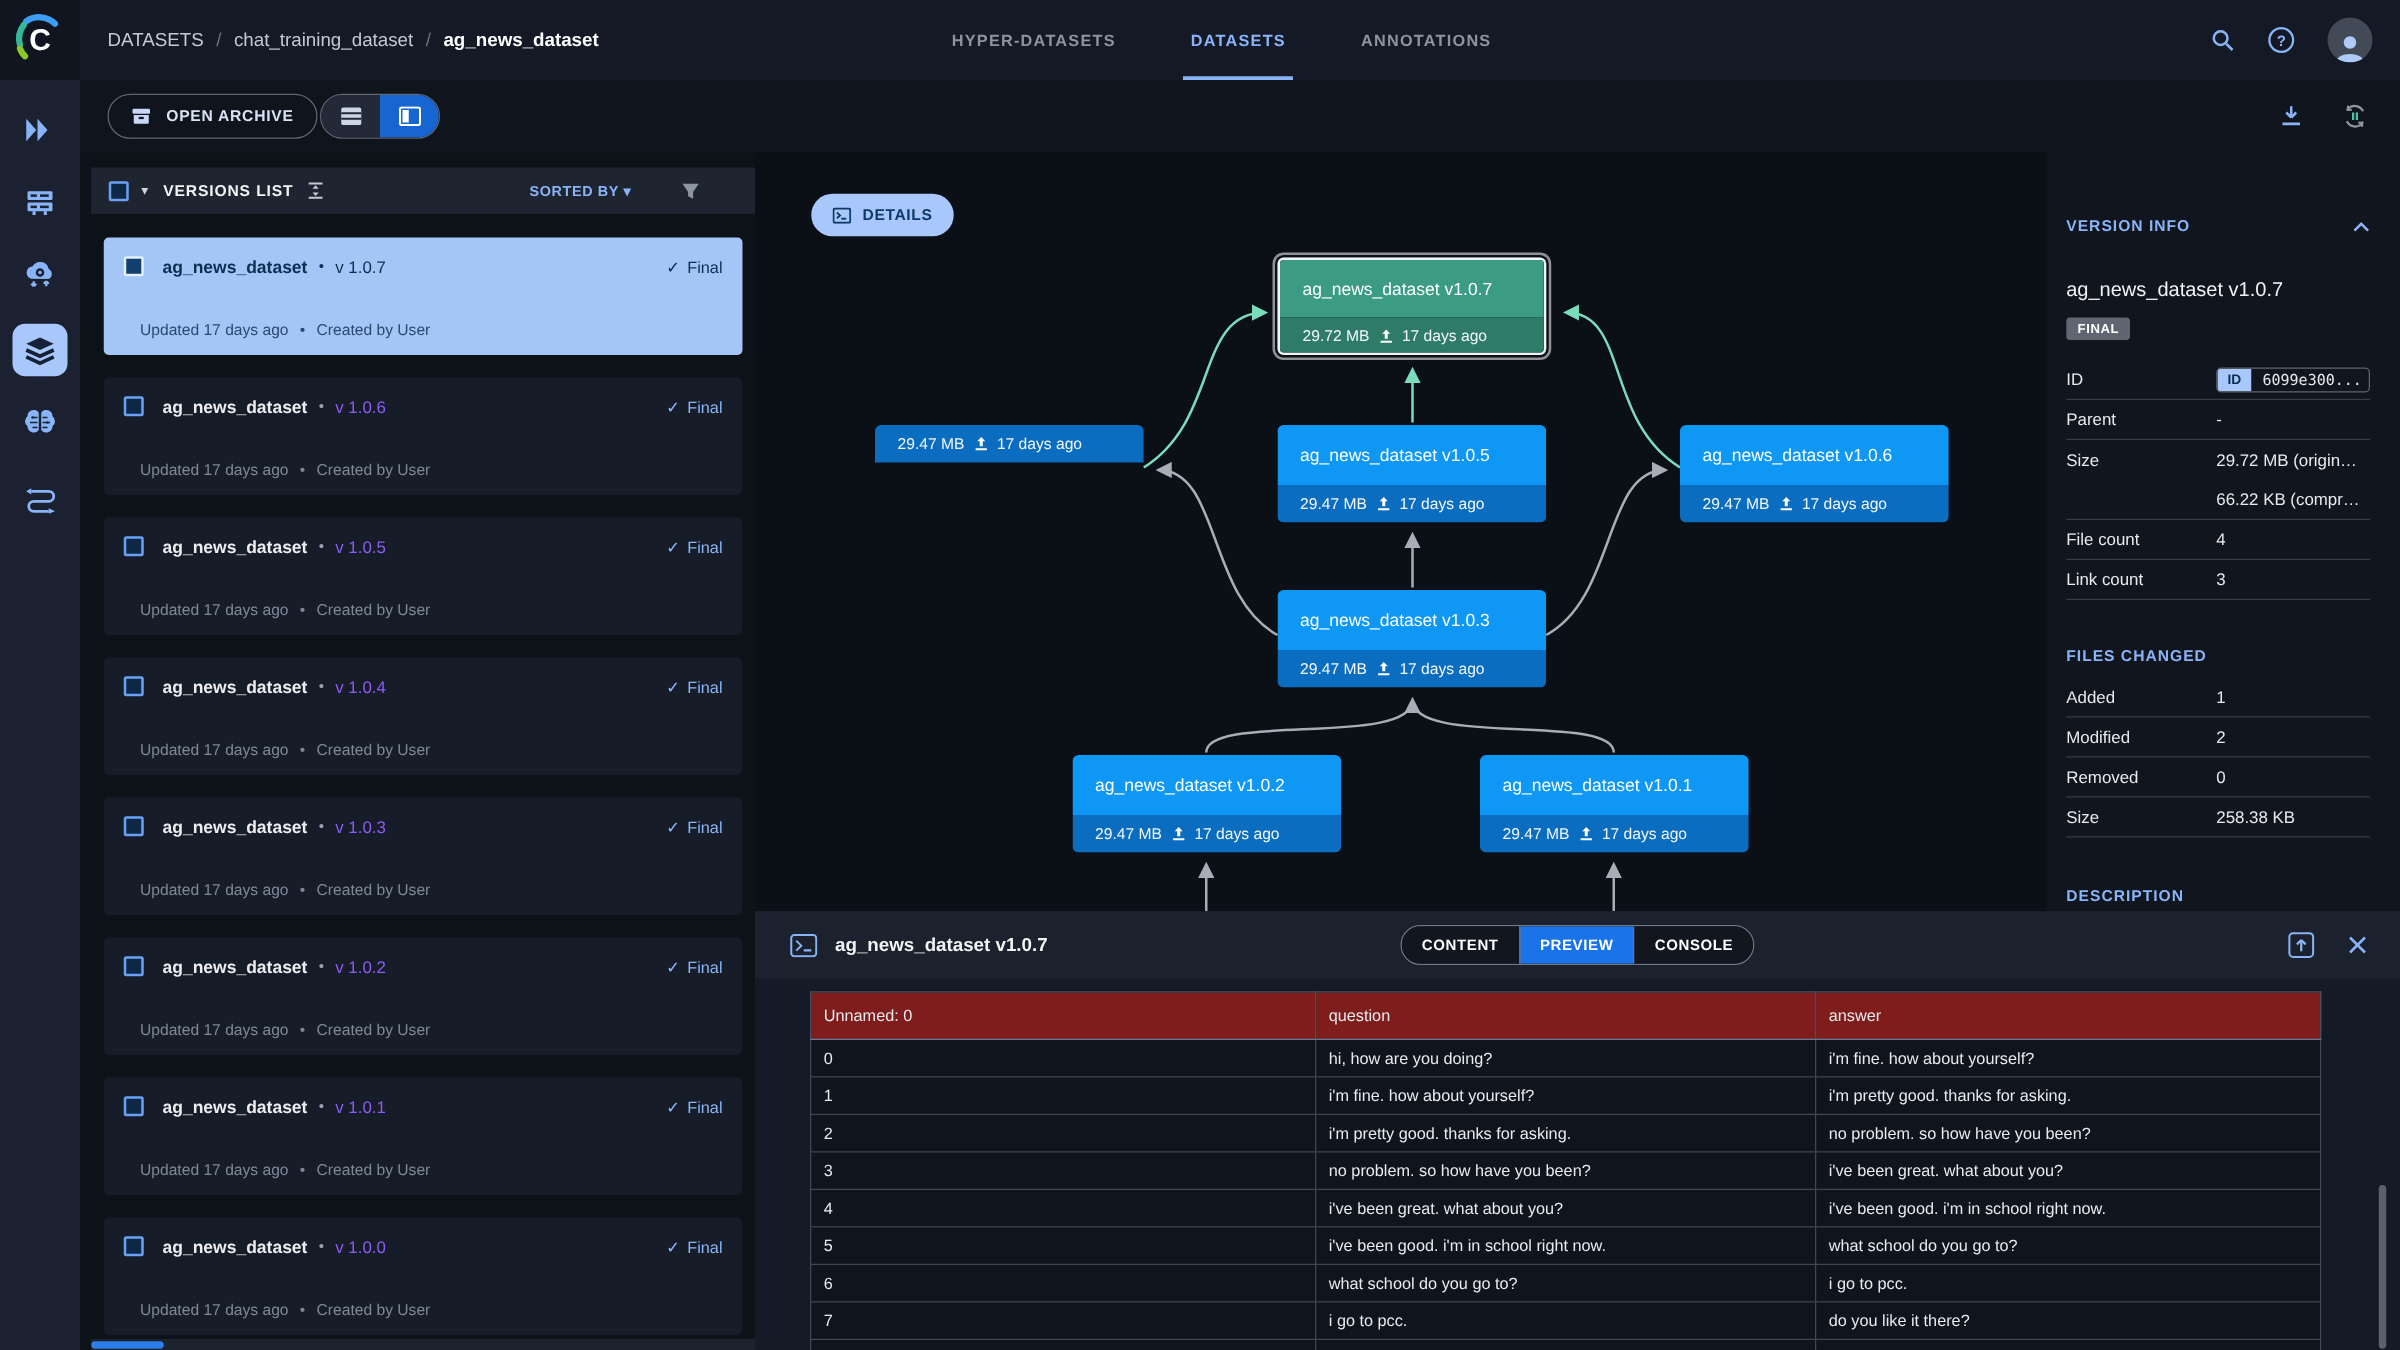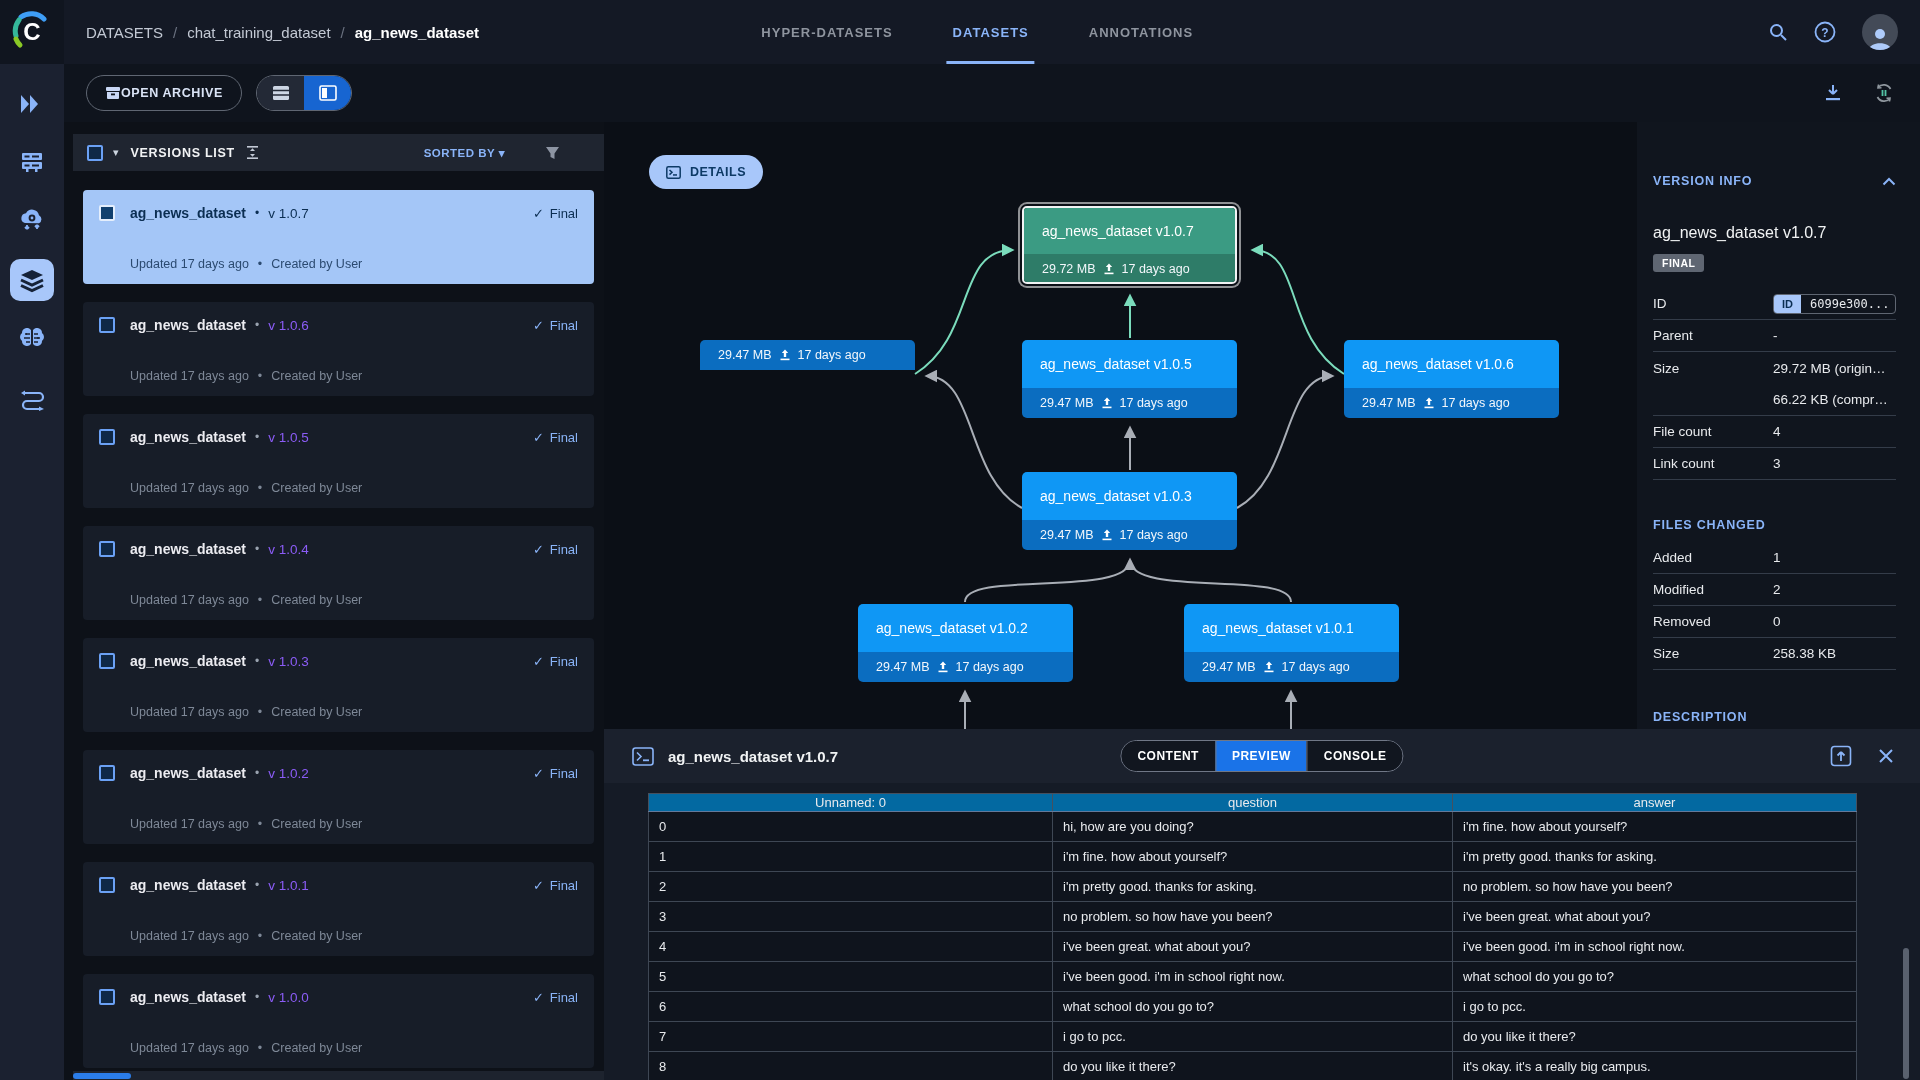--- a/index.html
+++ b/index.html
@@ -23,21 +23,21 @@
   #avatar { width:36px; height:36px; border-radius:50%; background:#434a57; display:flex; align-items:flex-end; justify-content:center; overflow:hidden; cursor:pointer; }
 
   
   #rail { position:absolute; left:0; top:64px; width:64px; height:1016px; background:#1b2130; z-index:25; }
   .rail-item { width:64px; height:52px; display:flex; align-items:center; justify-content:center; cursor:pointer; }
   .rail-sel { width:44px; height:42px; border-radius:10px; background:#a8c7fa; display:flex; align-items:center; justify-content:center; }
 
   
   #toolbar { position:absolute; left:64px; top:64px; width:1856px; height:58px; background:#0f141d; }
   #open-archive { position:absolute; left:22px; top:11px; height:36px; border:1px solid #5f6672; border-radius:18px;
-                  display:flex; align-items:center; gap:0; padding:17px 18px; cursor:pointer; background:transparent; }
+                  display:flex; align-items:center; gap:12px; padding:17px 18px; cursor:pointer; background:transparent; }
   #open-archive span { font-size:12.5px; font-weight:bold; letter-spacing:.6px; color:#d9e3f5; }
   #view-toggle { position:absolute; left:192px; top:11px; height:36px; border:1px solid #5f6672; border-radius:18px; display:flex; overflow:hidden; }
   .vt-btn { width:47px; height:34px; display:flex; align-items:center; justify-content:center; cursor:pointer; background:#232936; }
   .vt-btn.active { background:#1765d1; }
   #toolbar-right { position:absolute; right:26px; top:11px; height:36px; display:flex; align-items:center; gap:32px; }
 
   
   #versions { position:absolute; left:73px; top:134px; width:531px; height:946px; }
   #versions-head { height:37px; background:#1f2530; display:flex; align-items:center; padding:0 14px; gap:10px; }
   .chk { width:16px; height:16px; border:2px solid #6ba1f5; border-radius:2px; background:#0f2846; cursor:pointer; flex:none; }
@@ -46,21 +46,21 @@
   #versions-head .spacer { flex:1; }
   #sorted-by { font-size:11.5px; font-weight:bold; letter-spacing:.5px; color:#8ab4f8; cursor:pointer; margin-right:6px; }
   #v-list { padding:19px 10px 0 10px; }
   .v-item { height:94px; background:#171d28; border-radius:4px; margin-bottom:18px; padding:15px 16px 13px 16px;
             display:flex; flex-direction:column; justify-content:space-between; cursor:pointer; }
   .v-item .r1 { display:flex; align-items:center; }
   .v-item .name { font-size:14px; font-weight:bold; color:#ececf1; margin-left:15px; }
   .v-item .dot { color:#9aa3b0; font-size:12px; margin:0 9px; }
   .v-item .ver { font-size:13.5px; color:#8b5cf6; }
   .v-item .status { margin-left:auto; font-size:13px; color:#8ab4f8; display:flex; align-items:center; gap:6px; }
-  .v-item .r2 { font-size:12.5px; color:#7e8897; margin-left:31px; display:flex; gap:9px; align-items:center; }
+  .v-item .r2 { font-size:12.5px; color:#7e8897; margin-left:13px; display:flex; gap:9px; align-items:center; }
   .v-item.selected { background:#a4c6f7; }
   .v-item.selected .name, .v-item.selected .ver, .v-item.selected .status, .v-item.selected .dot { color:#0b2e52; }
   .v-item.selected .r2 { color:#2b4a70; }
   .v-item.selected .chk { border-color:#e4eefc; background:#11406e; }
   #v-hscroll { position:absolute; left:0; bottom:0; width:531px; height:9px; background:#1d232e; }
   #v-hscroll .thumb { position:absolute; left:0; top:1.5px; width:58px; height:6px; border-radius:3px; background:#2b7de9; cursor:pointer; }
 
   
   #graph { position:absolute; left:604px; top:122px; width:1033px; height:607px; background:#0b0f16; overflow:hidden; }
   #details-btn { position:absolute; left:45px; top:33px; height:34px; border-radius:17px; background:#a8c7fa; color:#0d3a66;
@@ -91,22 +91,22 @@
   #preview { position:absolute; left:604px; top:729px; width:1316px; height:351px; background:#151b26; z-index:20; }
   #preview-head { height:54px; background:#1b212d; display:flex; align-items:center; padding:0 28px; position:relative; }
   #preview-title { font-size:15px; font-weight:bold; color:#f1f3f4; margin-left:14px; }
   #seg { position:absolute; left:50%; transform:translateX(-50%); display:flex; border:1px solid #707786; border-radius:16px; overflow:hidden; height:32px; }
   .seg-btn { padding:0 16px; display:flex; align-items:center; font-size:12px; font-weight:bold; letter-spacing:.5px; color:#fff;
              background:#11161f; cursor:pointer; border-left:1px solid #707786; }
   .seg-btn:first-child { border-left:none; }
   .seg-btn.active { background:#1a73e8; }
   #preview-right { position:absolute; right:26px; display:flex; align-items:center; gap:26px; }
   #ptable { position:absolute; left:44px; top:64px; width:1208px; border-collapse:collapse; table-layout:fixed; }
-  #ptable th { height:18px; background:#0369a1; border:1px solid #46505e; border-bottom:1px solid #64799a;
-               font-size:13px; font-weight:normal; text-align:center; padding:0 10px; color:#e8eaed; }
+  #ptable th { height:38px; background:#7f1d1d; border:1px solid #46505e; border-bottom:1px solid #64799a;
+               font-size:13px; font-weight:normal; text-align:left; padding:0 10px; color:#e8eaed; }
   #ptable td { height:30px; background:#0f141d; border:1px solid #3e4754; font-size:13px; padding:0 10px; color:#e8eaed; }
   #pv-scroll { position:absolute; right:11px; top:219px; width:6px; height:131px; border-radius:3px; background:#59616e; cursor:pointer; }
 
   svg { display:block; }
 </style>
 </head>
 <body>
 
 <div id="topbar">
   <div id="logo">

